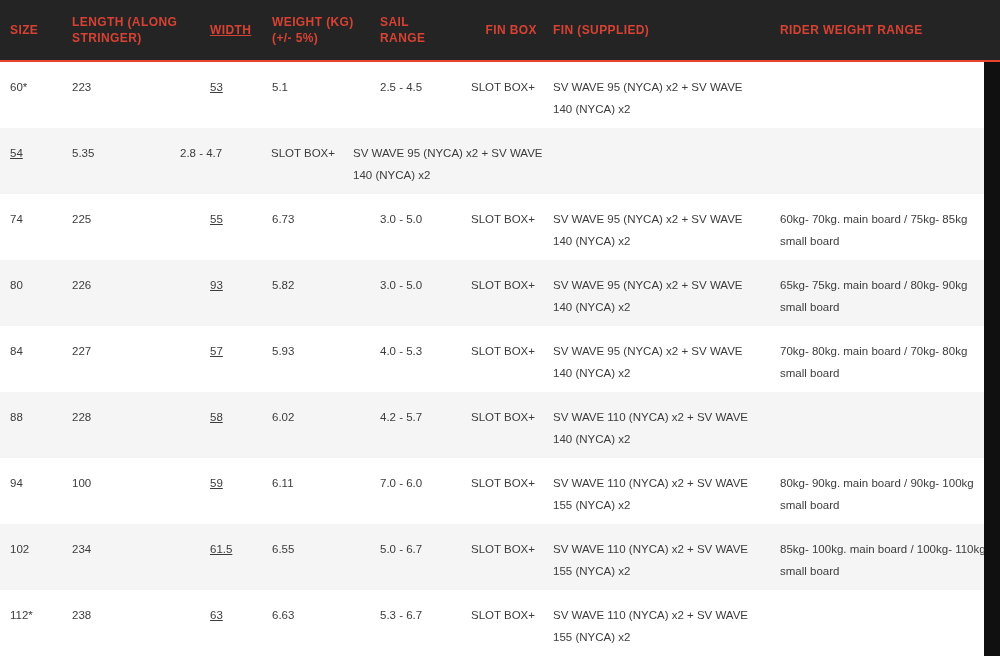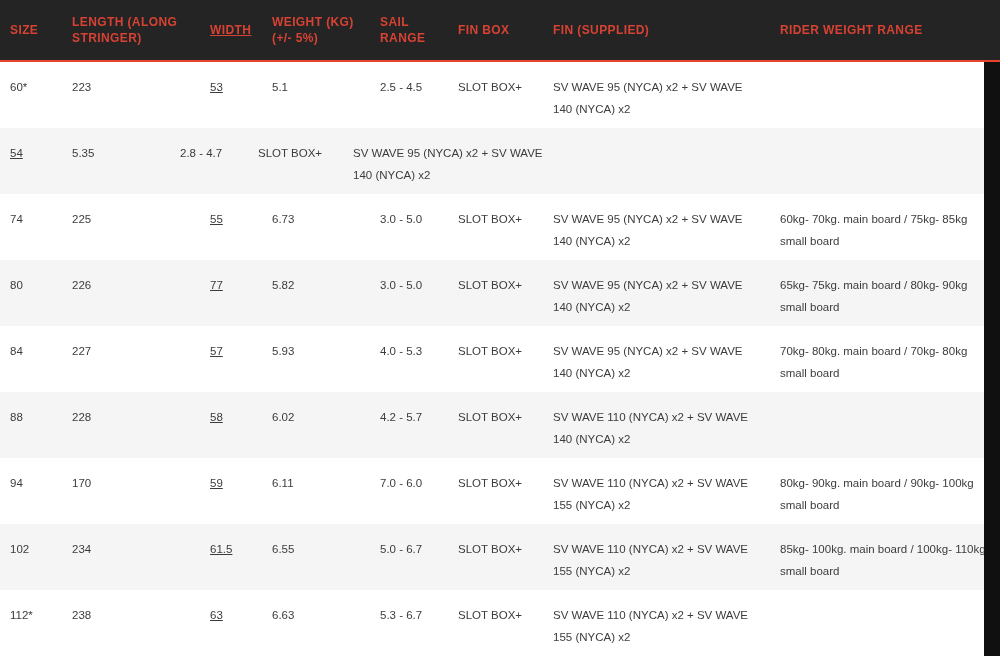--- a/index.html
+++ b/index.html
@@ -50,21 +50,21 @@
     color: var(--body_text, #3c3c3c);
     font-size:11.5px;
     line-height:22px;
   }
   
   .col-size               { width:62px;  }
   .col-length             { width:138px; }
   .col-width              { width:62px;text-decoration:underline;  }
   .col-weight             { width:108px; }
   .col-sail_range         { width:78px;  }
-  .col-fin_box            { width:95px;  }
+  .col-fin_box            { width:95px;text-align:right;  }
   .col-fin_supplied       { width:227px; }
   .col-rider_weight_range { width:225px; }
 </style>
 </head>
 <body>
 
 <div class="page">
   <div class="thead" id="thead">
       <div class="th col-size">SIZE</div>
       <div class="th col-length">LENGTH (ALONG STRINGER)</div>
@@ -100,21 +100,21 @@
         <div class="td col-width">55</div>
         <div class="td col-weight">6.73</div>
         <div class="td col-sail_range">3.0 - 5.0</div>
         <div class="td col-fin_box">SLOT BOX+</div>
         <div class="td col-fin_supplied">SV WAVE 95 (NYCA) x2 + SV WAVE 140 (NYCA) x2</div>
         <div class="td col-rider_weight_range">60kg- 70kg. main board / 75kg- 85kg small board</div>
       </div>
       <div class="tr alt">
         <div class="td col-size">80</div>
         <div class="td col-length">226</div>
-        <div class="td col-width">77</div>
+        <div class="td col-width">93</div>
         <div class="td col-weight">5.82</div>
         <div class="td col-sail_range">3.0 - 5.0</div>
         <div class="td col-fin_box">SLOT BOX+</div>
         <div class="td col-fin_supplied">SV WAVE 95 (NYCA) x2 + SV WAVE 140 (NYCA) x2</div>
         <div class="td col-rider_weight_range">65kg- 75kg. main board / 80kg- 90kg small board</div>
       </div>
       <div class="tr">
         <div class="td col-size">84</div>
         <div class="td col-length">227</div>
         <div class="td col-width">57</div>
@@ -128,21 +128,21 @@
         <div class="td col-size">88</div>
         <div class="td col-length">228</div>
         <div class="td col-width">58</div>
         <div class="td col-weight">6.02</div>
         <div class="td col-sail_range">4.2 - 5.7</div>
         <div class="td col-fin_box">SLOT BOX+</div>
         <div class="td col-fin_supplied">SV WAVE 110 (NYCA) x2 + SV WAVE 140 (NYCA) x2</div>
       </div>
       <div class="tr">
         <div class="td col-size">94</div>
-        <div class="td col-length">170</div>
+        <div class="td col-length">100</div>
         <div class="td col-width">59</div>
         <div class="td col-weight">6.11</div>
         <div class="td col-sail_range">7.0 - 6.0</div>
         <div class="td col-fin_box">SLOT BOX+</div>
         <div class="td col-fin_supplied">SV WAVE 110 (NYCA) x2 + SV WAVE 155 (NYCA) x2</div>
         <div class="td col-rider_weight_range">80kg- 90kg. main board / 90kg- 100kg small board</div>
       </div>
       <div class="tr alt">
         <div class="td col-size">102</div>
         <div class="td col-length">234</div>

